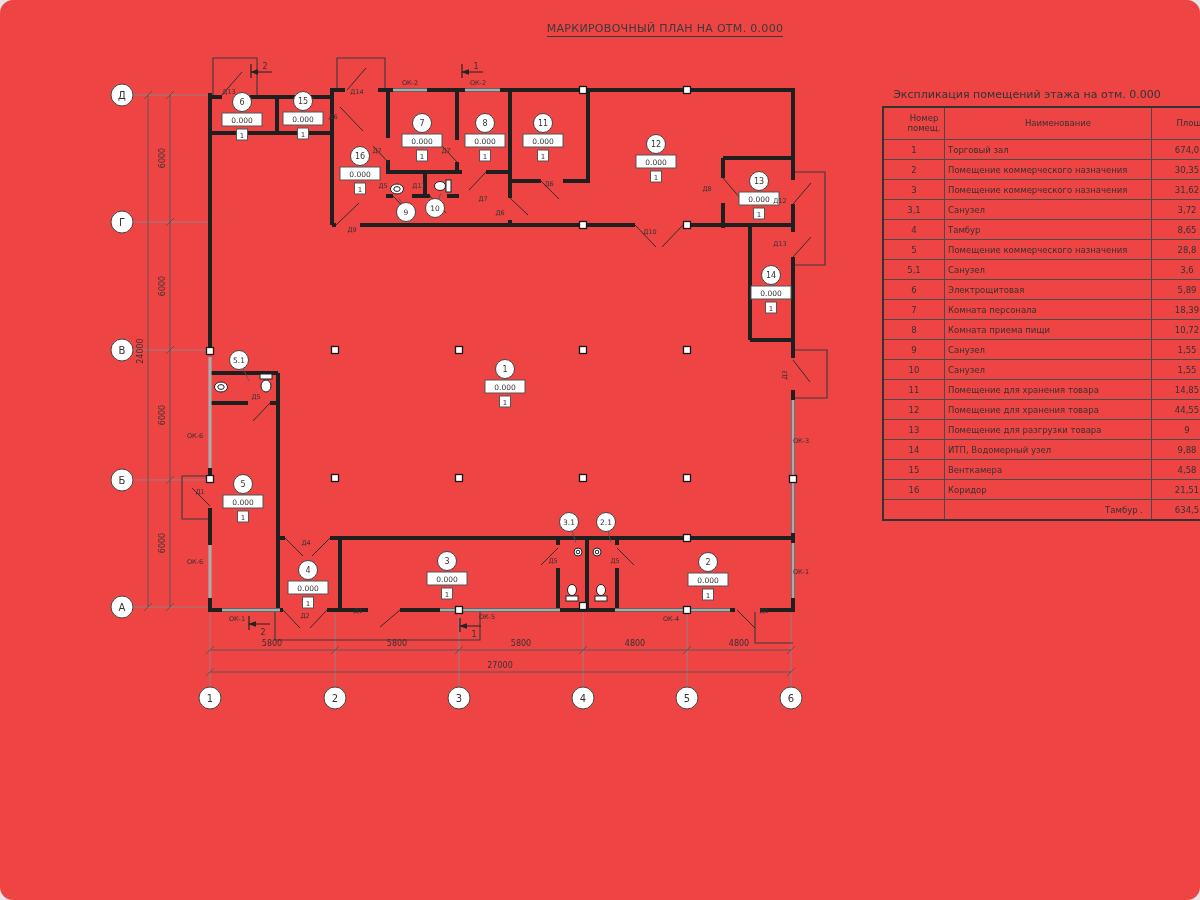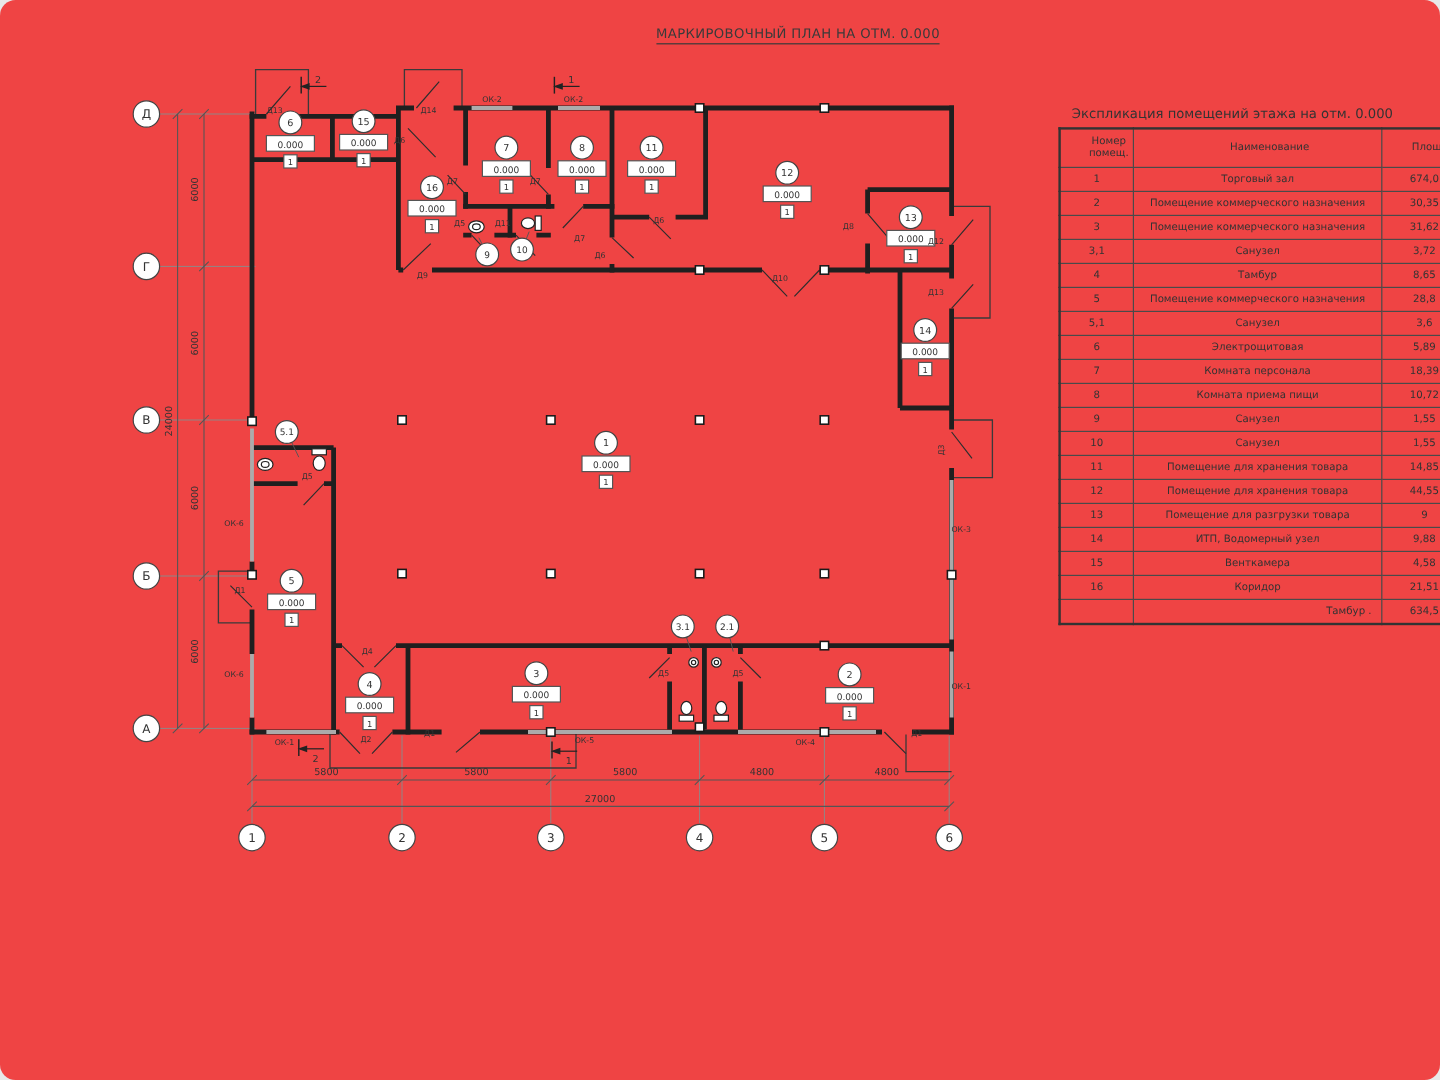--- a/index.html
+++ b/index.html
@@ -11,21 +11,21 @@
   .plan-svg{position:absolute;left:0;top:0;}
   .tbl-wrap{position:absolute;left:882px;top:88px;width:290px;}
   .tbl-title{font-size:11px;text-align:center;margin-bottom:5px;color:#333;}
   table.expl{border-collapse:collapse;width:288px;table-layout:fixed;}
   table.expl th,table.expl td{border:1px solid #4a4a4a;font-weight:normal;
         font-size:8.5px;padding:0 3px;color:#333;overflow:hidden;white-space:nowrap;}
   table.expl{border:2px solid #333;}
   table.expl th{height:31px;line-height:1.15;text-align:center;padding-left:23px;}
   table.expl td{height:19px;}
   .c-num{width:34px;text-align:center;}
-  .c-name{width:180px;text-align:center;}
+  .c-name{width:180px;text-align:left;}
   .c-area{width:44px;text-align:center;}
   .c-cat{width:22px;text-align:center;}
   .total-name{text-align:right !important;padding-right:8px !important;}
   
   .wall{stroke:#1f1f1f;stroke-width:4;fill:none;}
   .win{stroke:#ababab;stroke-width:3.2;fill:none;}
   .thin{stroke:#3a3a3a;stroke-width:1.1;fill:none;}
   .leaf{stroke:#2e2e2e;stroke-width:1;fill:none;}
   .axisline{stroke:#8a8a8a;stroke-width:.8;fill:none;}
   .dimline{stroke:#555;stroke-width:.9;fill:none;}

